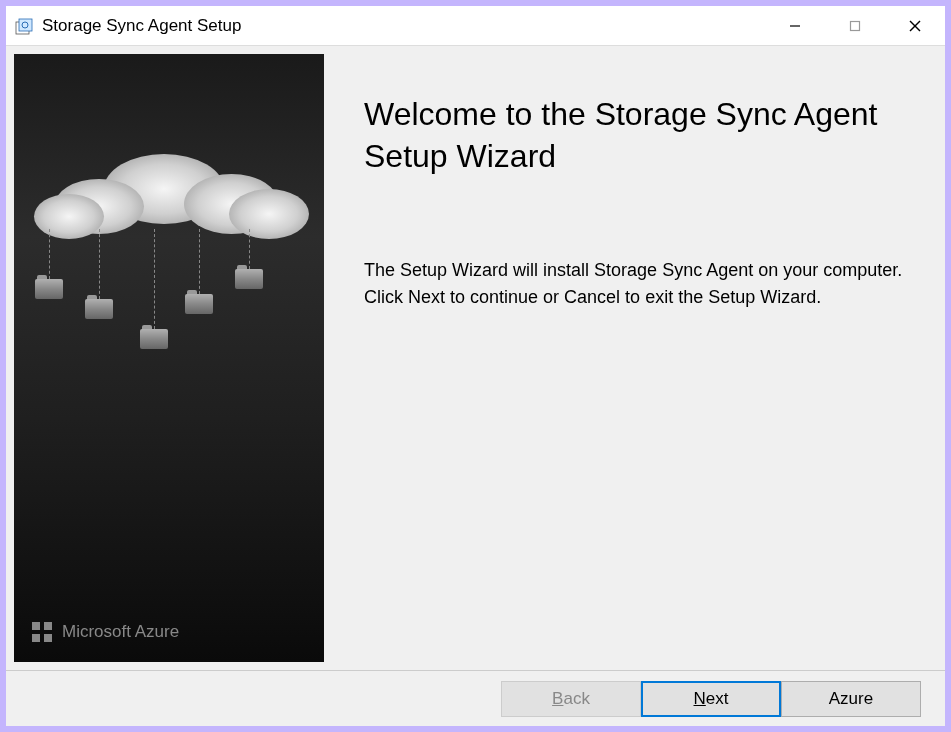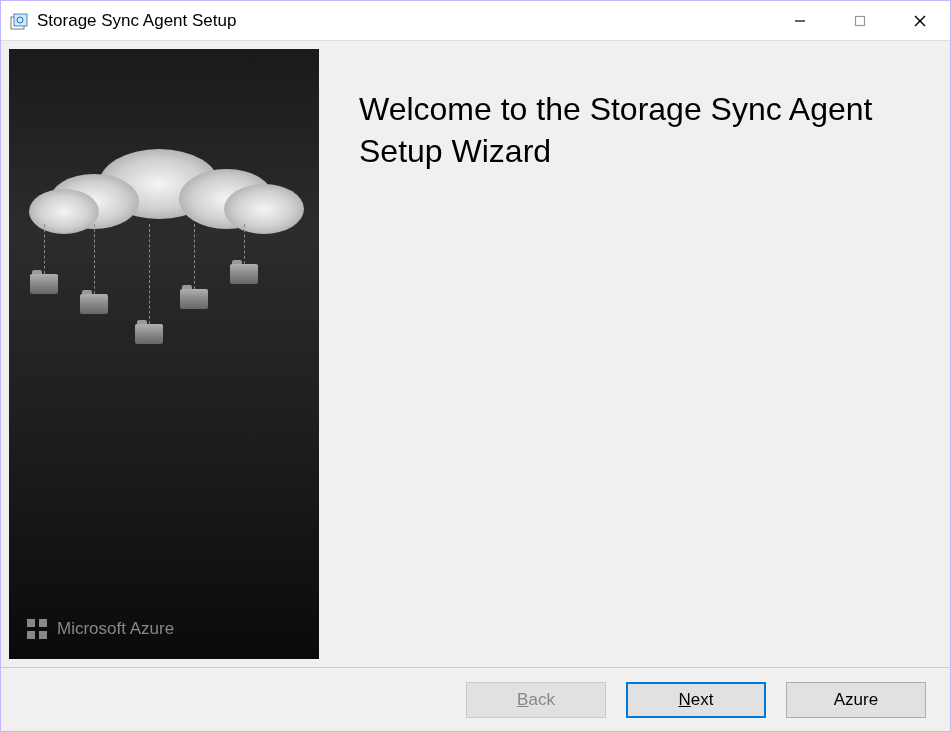--- a/index.html
+++ b/index.html
@@ -10,21 +10,21 @@
     body {
       font-family: "Segoe UI", Tahoma, sans-serif;
       background: #fff;
       width: 951px;
       height: 732px;
       overflow: hidden;
     }
     .window {
       width: 951px;
       height: 732px;
-      border: 1px solid #c4b5fd;
+      border: 6px solid #c4b5fd;
       display: flex;
       flex-direction: column;
       background: #c2410c;
     }
     .titlebar {
       height: 40px;
       display: flex;
       align-items: center;
       padding: 0 0 0 8px;
       border-bottom: 1px solid #ddd;
@@ -167,28 +167,28 @@
       color: #000;
       line-height: 1.3;
       margin-bottom: 80px;
     }
     .main-body {
       font-size: 18px;
       color: #000;
       line-height: 1.5;
     }
     .footer {
-      height: 64px;
+      height: 56px;
       background: #f0f0f0;
       border-top: 1px solid #ccc;
       display: flex;
       align-items: center;
       justify-content: flex-end;
       padding: 0 24px;
-      gap: 20px;
+      gap: 0;
     }
     .footer-btn {
       width: 140px;
       height: 36px;
       font-size: 17px;
       font-family: inherit;
       background: #e1e1e1;
       border: 1px solid #adadad;
       cursor: pointer;
     }
@@ -278,20 +278,21 @@
             <span></span>
             <span></span>
             <span></span>
           </span>
         <span>Microsoft Azure</span>
       </div>
     </div>
 
     <div class="main-panel">
       <h1 class="main-heading">Welcome to the Storage Sync Agent Setup Wizard</h1>
+      <p class="main-body">The Setup Wizard will install Storage Sync Agent on your computer. Click Next to continue or Cancel to exit the Setup Wizard.</p>
     </div>
   </div>
 
   <div class="footer">
     <button class="footer-btn" disabled=""><span class="underline-char">B</span>ack</button>
     <button class="footer-btn default"><span class="underline-char">N</span>ext</button>
     <button class="footer-btn">Azure</button>
   </div>
 </div>
 

